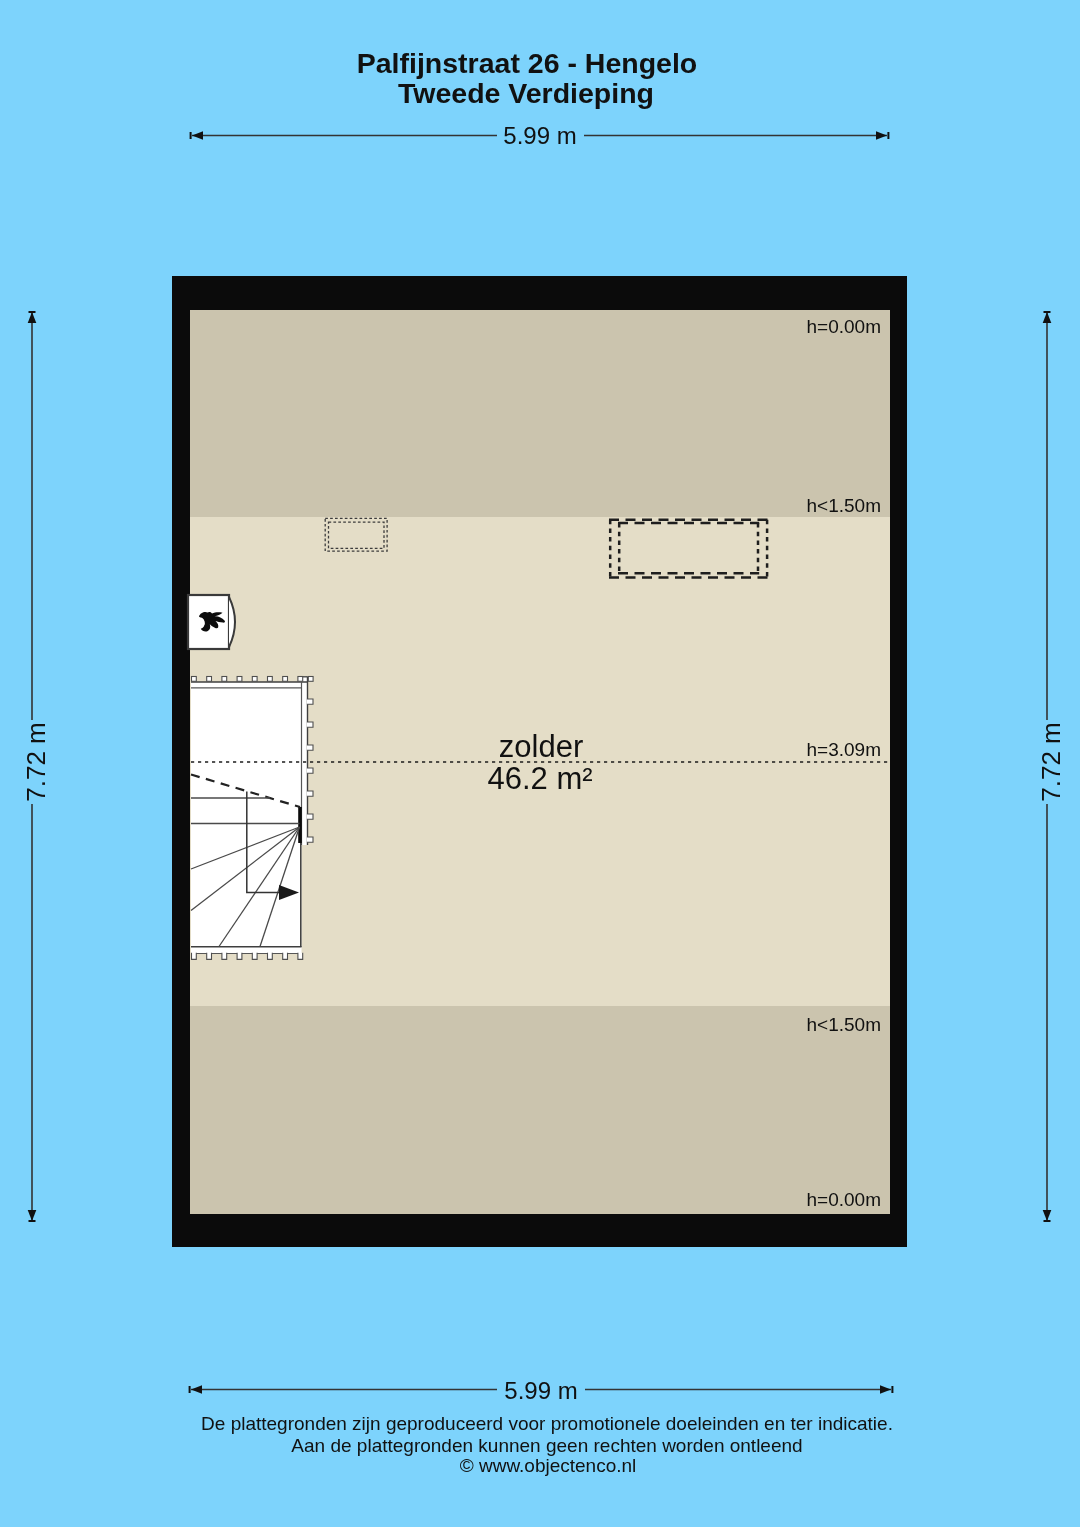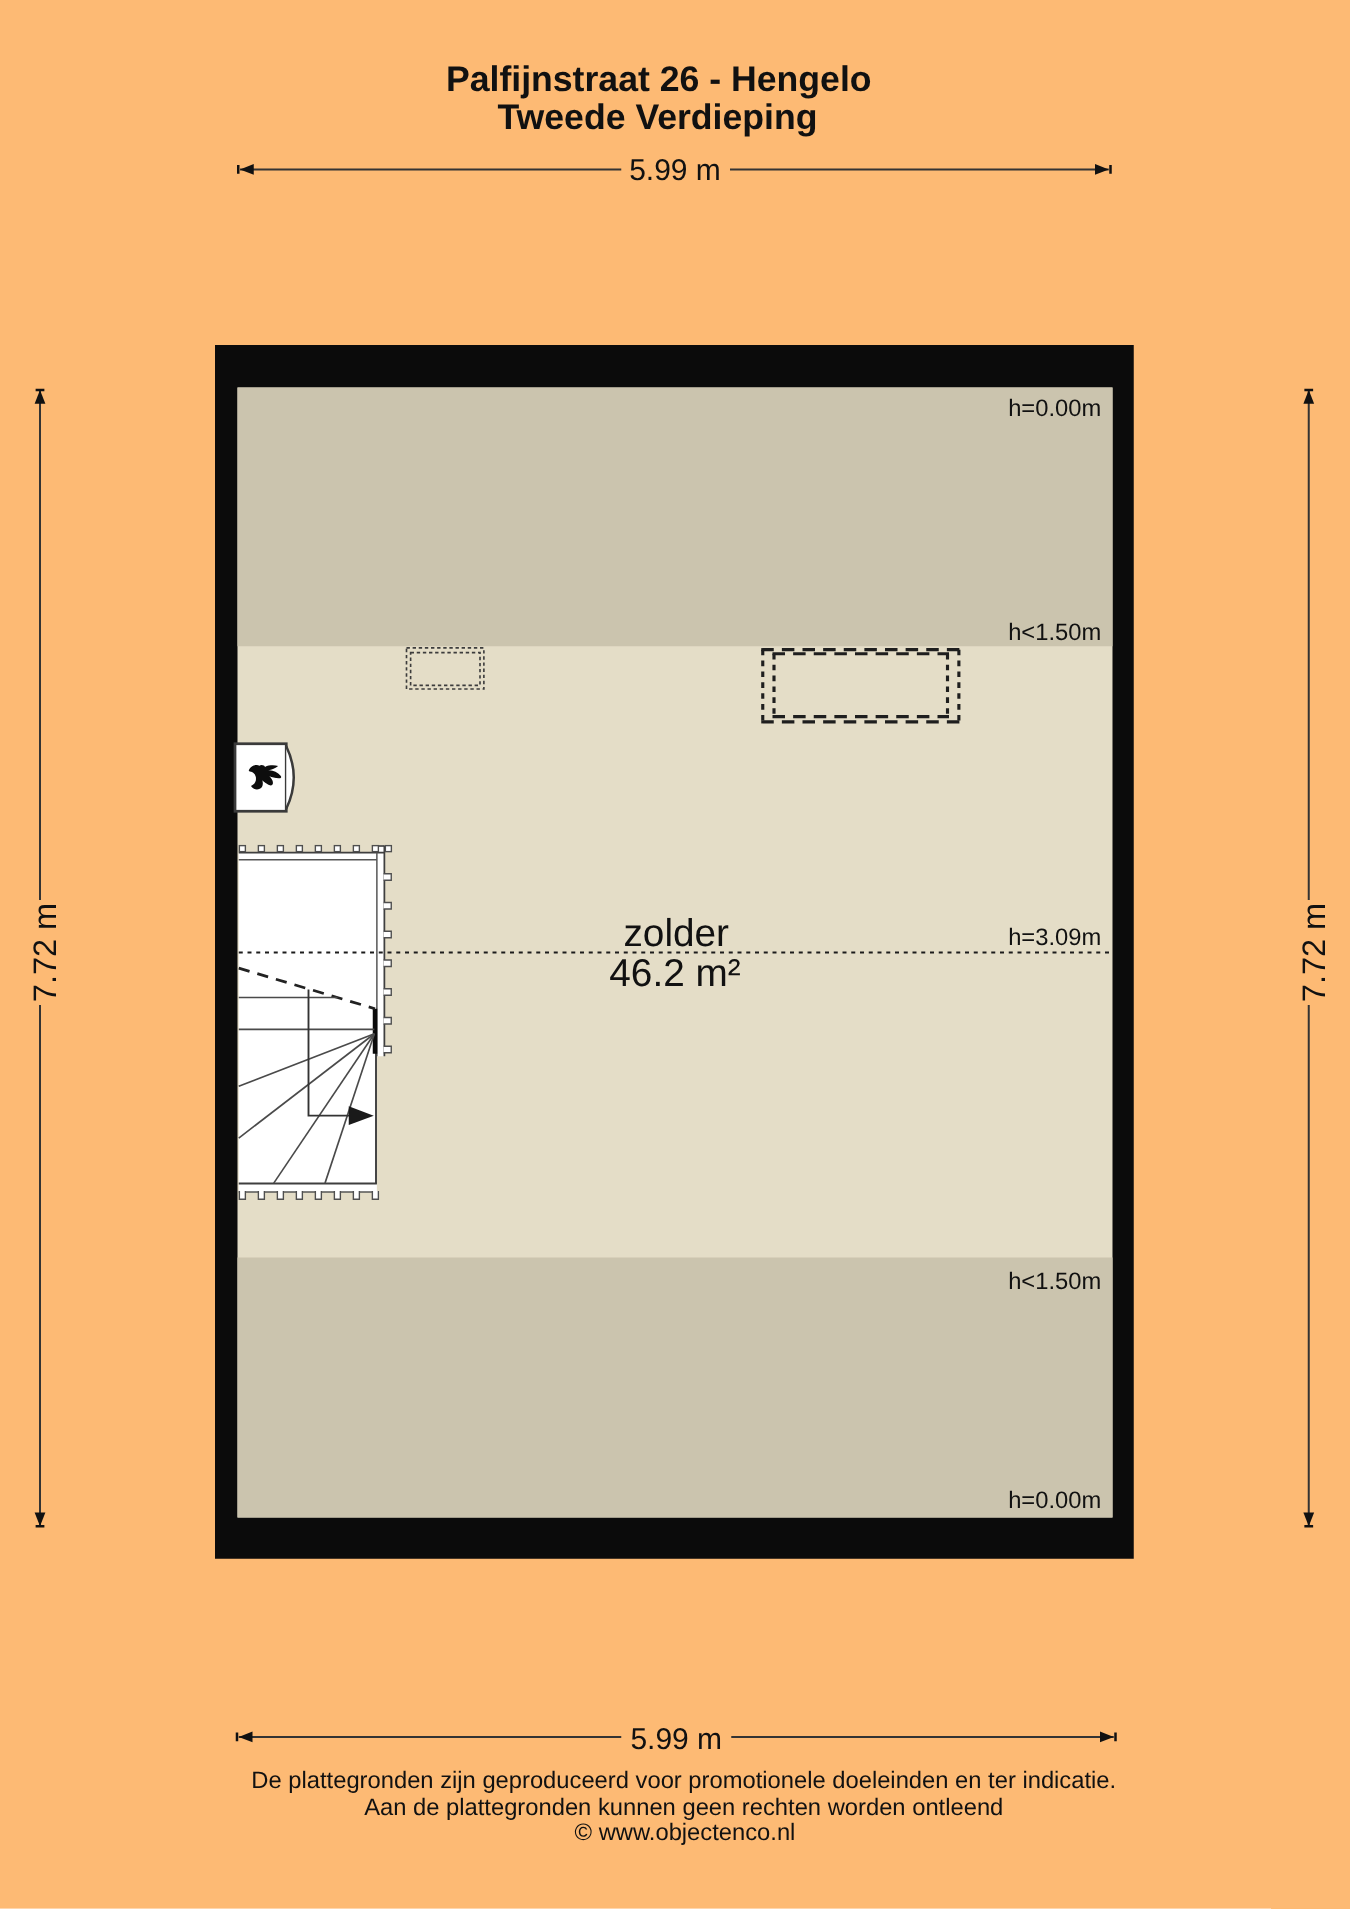--- a/index.html
+++ b/index.html
@@ -1,16 +1,16 @@
 <!DOCTYPE html>
 <html><head>
 <meta charset="utf-8">
 <style>
   html,body{margin:0;padding:0;background:#ffffff;}
-  #page{position:relative;width:1080px;height:1527px;background:#fdba74;overflow:hidden;
+  #page{position:relative;width:1080px;height:1527px;background:#7dd3fc;overflow:hidden;
         font-family:"Liberation Sans", sans-serif;}
   svg{position:absolute;left:0;top:0;}
   text{font-family:"Liberation Sans", sans-serif;fill:#111111;}
 </style>
 </head>
 <body>
 <div id="page">
 <svg width="1080" height="1527" viewBox="0 0 1080 1527">
 
 <g>

